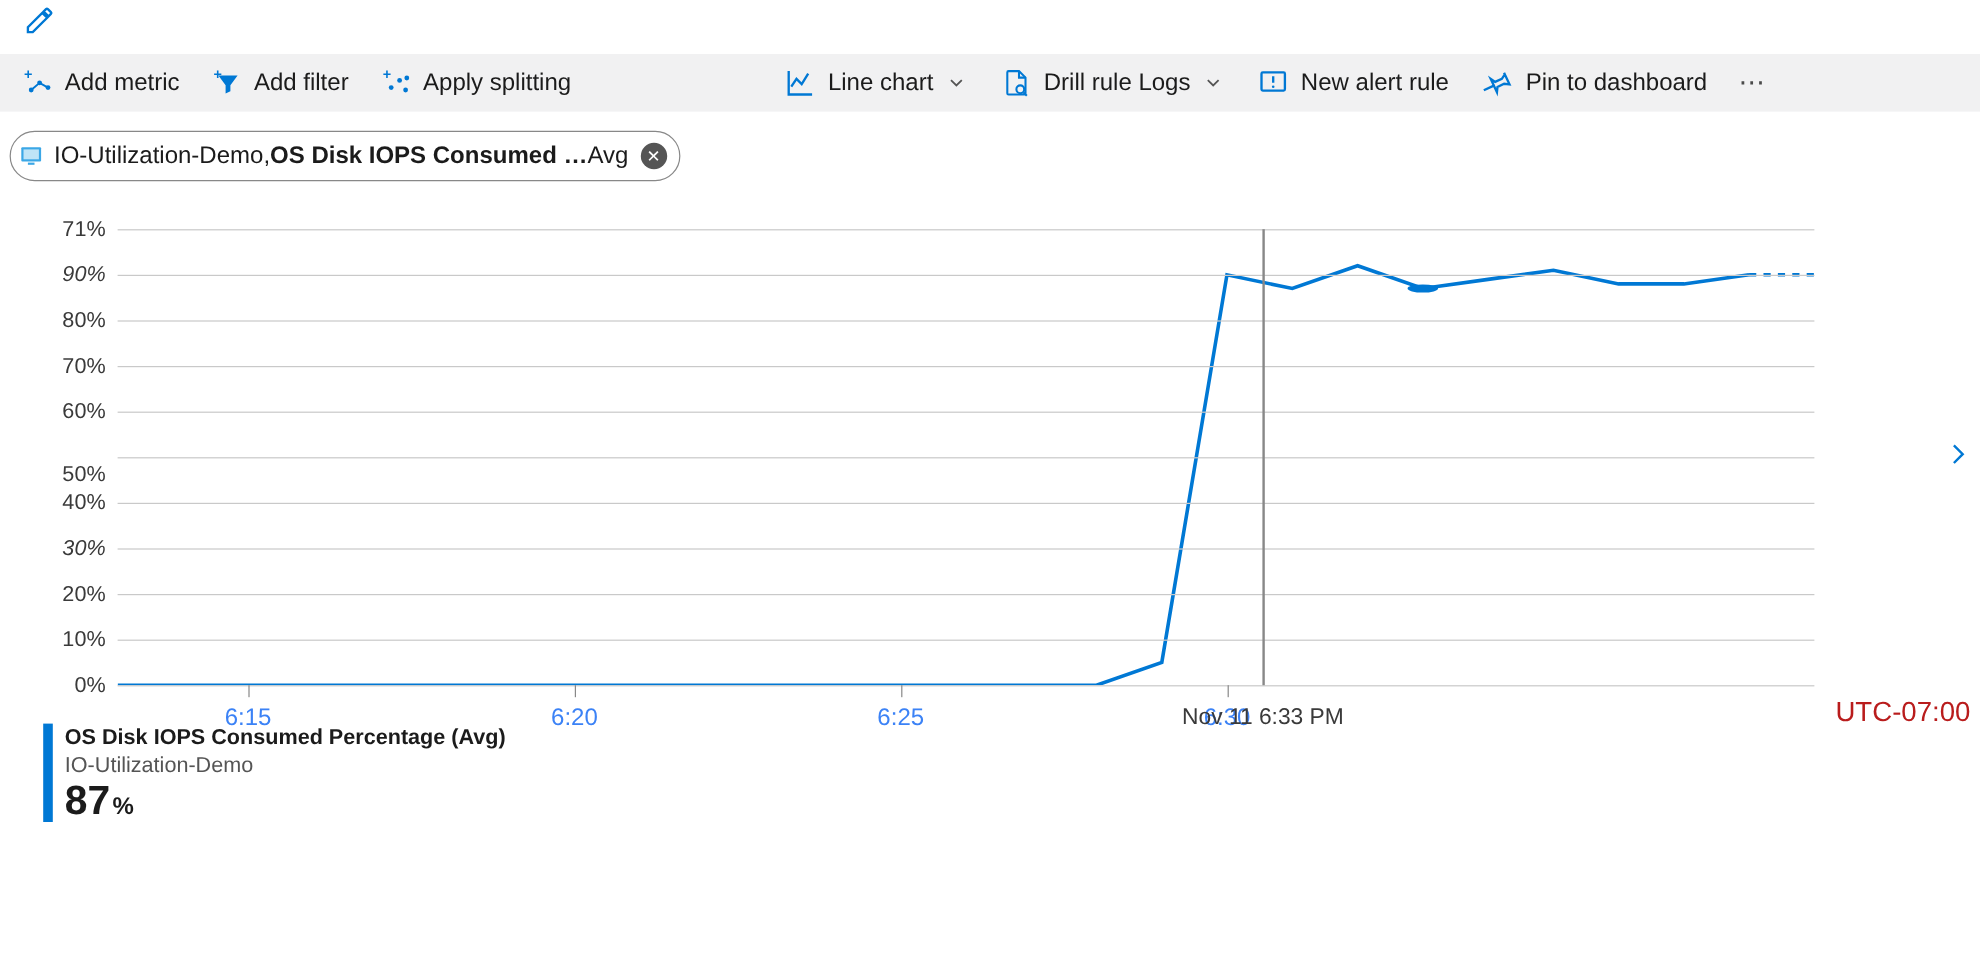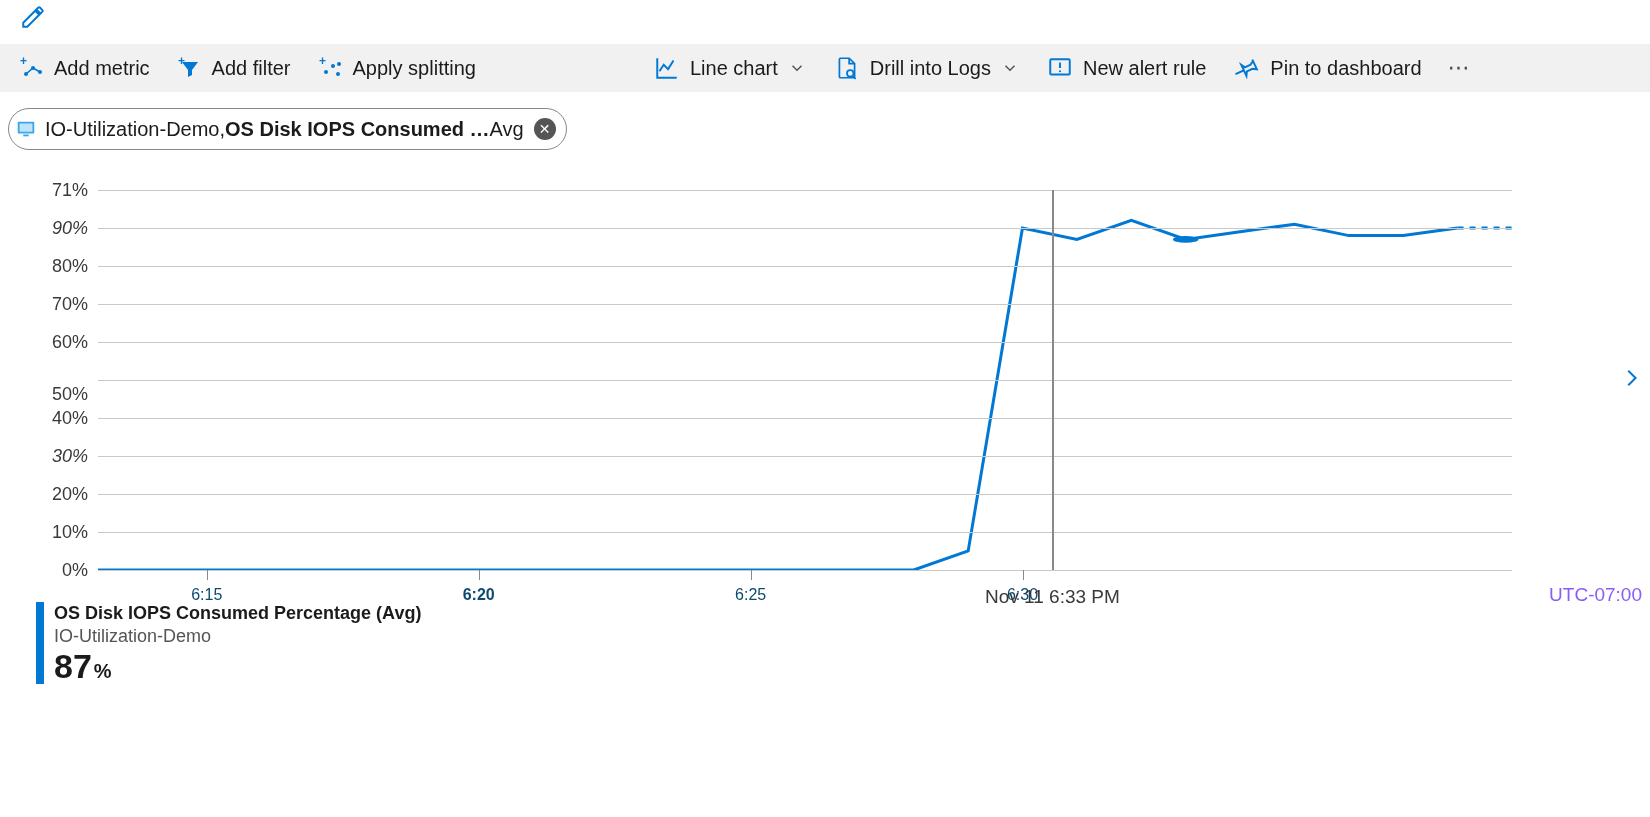--- a/index.html
+++ b/index.html
@@ -17,22 +17,22 @@
   .pill-row{padding:16px 8px 0 8px}
   .pill{display:inline-flex;align-items:center;border:1px solid #888;border-radius:22px;height:40px;padding:0 10px 0 6px;font-size:20px;color:#1b1b1b;cursor:pointer}
   .pill .res-icon{width:22px;height:22px;margin-right:8px}
   .pill .close{margin-left:10px;width:22px;height:22px;border-radius:50%;background:#555;color:#fff;display:flex;align-items:center;justify-content:center;font-size:14px}
   .chart-wrap{position:relative;margin:40px 8px 0 8px}
   .yaxis{position:absolute;left:0;top:0;width:90px}
   .ylab{position:absolute;right:10px;font-size:18px;color:#3a3a3a;transform:translateY(-50%)}
   .plot{position:absolute;left:90px;right:130px;top:0;bottom:0}
   .grid{position:absolute;left:0;right:0;border-top:1px solid #c9c9c9}
   .xtick{position:absolute;top:100%;height:10px;border-left:1px solid #888}
-  .xlab{position:absolute;top:100%;transform:translate(-50%,16px);font-size:16px;color:#0c4a6e;white-space:nowrap}
-  .tz{position:absolute;right:0;bottom:-36px;font-size:19px;color:#8b5cf6}
+  .xlab{position:absolute;top:100%;transform:translate(-50%,16px);font-size:20px;color:#3b82f6;white-space:nowrap}
+  .tz{position:absolute;right:0;bottom:-36px;font-size:23px;color:#b91c1c}
   .cursorline{position:absolute;top:0;bottom:0;border-left:2px solid #888}
   .cursorlab{position:absolute;top:100%;transform:translate(-50%,16px);font-size:19px;color:#3a3a3a;white-space:nowrap}
   .side-caret{position:absolute;right:0;top:50%;transform:translateY(-50%);color:#0078d4;cursor:pointer}
   .legend{margin:32px 8px 0 36px;display:flex}
   .legend-bar{width:8px;background:#0078d4;margin-right:10px;align-self:stretch}
   .legend-text{font-size:18px;line-height:1.3}
   .legend-metric{font-weight:600}
   .legend-res{color:#555}
   .legend-val{font-size:34px;font-weight:700;line-height:1}
   .legend-unit{font-size:20px;font-weight:600;margin-left:2px}
@@ -90,21 +90,21 @@
           <path d="M6 9l6 6 6-6" fill="none" stroke="#555" stroke-width="2"></path>
         </svg>
     </div>
     <div class="tbtn">
       <svg width="26" height="26" viewBox="0 0 24 24" fill="none" stroke="#0078d4" stroke-width="1.6">
           <path d="M14 3H6a1 1 0 0 0-1 1v16a1 1 0 0 0 1 1h12a1 1 0 0 0 1-1V8l-5-5z"></path>
           <path d="M14 3v5h5"></path>
           <circle cx="15" cy="17" r="3"></circle>
           <path d="M17.5 19.5 L20 22"></path>
         </svg>
-      <span class="lbl">Drill into Logs</span>
+      <span class="lbl">Drill rule Logs</span>
       <svg class="caret" width="18" height="18" viewBox="0 0 24 24">
           <path d="M6 9l6 6 6-6" fill="none" stroke="#555" stroke-width="2"></path>
         </svg>
     </div>
     <div class="tbtn">
       <svg width="26" height="26" viewBox="0 0 24 24" fill="none" stroke="#0078d4" stroke-width="1.8">
           <rect x="3" y="4" width="18" height="14" rx="1"></rect>
           <path d="M12 7v5"></path>
           <circle cx="12" cy="15" r="1" fill="#0078d4" stroke="none"></circle>
         </svg>
@@ -161,21 +161,21 @@
         <div class="grid" style="top: 40%;"></div>
         <div class="grid" style="top: 50%;"></div>
         <div class="grid" style="top: 60%;"></div>
         <div class="grid" style="top: 70%;"></div>
         <div class="grid" style="top: 80%;"></div>
         <div class="grid" style="top: 90%;"></div>
         <div class="grid" style="top: 100%;"></div>
         <div class="xtick" style="left: 7.69231%;"></div>
         <div class="xlab" style="left: 7.69231%;">6:15</div>
         <div class="xtick" style="left: 26.9231%;"></div>
-        <div class="xlab" style="left: 26.9231%; font-weight: bold;">6:20</div>
+        <div class="xlab" style="left: 26.9231%;">6:20</div>
         <div class="xtick" style="left: 46.1538%;"></div>
         <div class="xlab" style="left: 46.1538%;">6:25</div>
         <div class="xtick" style="left: 65.3846%;"></div>
         <div class="xlab" style="left: 65.3846%;">6:30</div>
         <div class="cursorline" style="left: 67.5%;"></div>
         <div class="cursorlab" style="left: 67.5%;">Nov 11 6:33 PM</div>
       </div>
     <div class="tz">UTC-07:00</div>
     <span class="side-caret">
       <svg width="22" height="34" viewBox="0 0 24 24">

